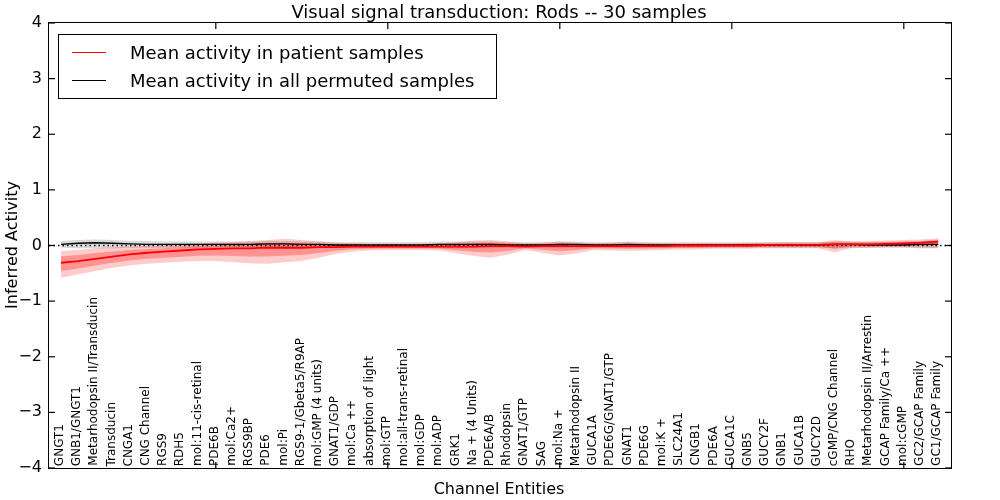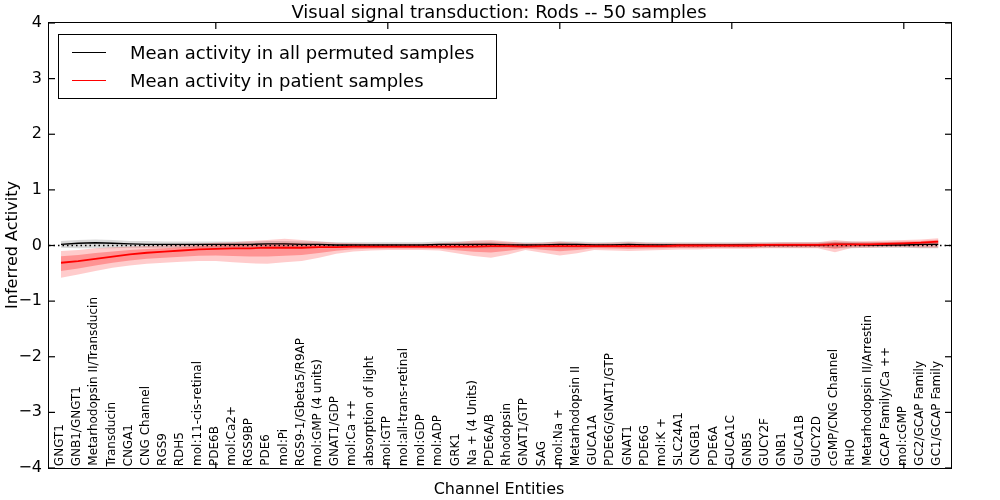--- a/index.html
+++ b/index.html
@@ -68,21 +68,21 @@
     z-index: 5;
   }
   .legend-row { display: flex; align-items: center; gap: 24px; }
   .legend-swatch { width: 34px; height: 0; border-top-width: 1.6px; border-top-style: solid; }
   .legend-label { font-size: 18px; white-space: nowrap; }
 </style>
 </head>
 <body>
 
 <div id="figure">
-  <div class="title">Visual signal transduction: Rods -- 50 samples</div>
+  <div class="title">Visual signal transduction: Rods -- 30 samples</div>
 
   <div class="ylabel">Inferred Activity</div>
 
   <div id="ytick-labels">
       <div class="ytick-label" style="left: 2px; top: 459px;">−4</div>
       <div class="ytick-label" style="left: 2px; top: 403.375px;">−3</div>
       <div class="ytick-label" style="left: 2px; top: 347.75px;">−2</div>
       <div class="ytick-label" style="left: 2px; top: 292.125px;">−1</div>
       <div class="ytick-label" style="left: 2px; top: 236.5px;">0</div>
       <div class="ytick-label" style="left: 2px; top: 180.875px;">1</div>
@@ -180,23 +180,23 @@
       <div class="xtick-label" style="left: 844.2px;">RHO</div>
       <div class="xtick-label" style="left: 861.4px;">Metarhodopsin II/Arrestin</div>
       <div class="xtick-label" style="left: 878.6px;">GCAP Family/Ca ++</div>
       <div class="xtick-label" style="left: 895.8px;">mol:cGMP</div>
       <div class="xtick-label" style="left: 913px;">GC2/GCAP Family</div>
       <div class="xtick-label" style="left: 930.2px;">GC1/GCAP Family</div>
     </div>
 
   <div class="legend">
     <div class="legend-row">
+      <div class="legend-swatch" id="swatch-1" style="border-top-color: rgb(255, 0, 0);"></div>
+      <div class="legend-label">Mean activity in patient samples</div>
+    </div>
+    <div class="legend-row">
       <div class="legend-swatch" id="swatch-0" style="border-top-color: rgb(0, 0, 0);"></div>
       <div class="legend-label">Mean activity in all permuted samples</div>
     </div>
-    <div class="legend-row">
-      <div class="legend-swatch" id="swatch-1" style="border-top-color: rgb(255, 0, 0);"></div>
-      <div class="legend-label">Mean activity in patient samples</div>
-    </div>
   </div>
 
   <div class="xlabel-axis">Channel Entities</div>
 </div>
 
 </body></html>

